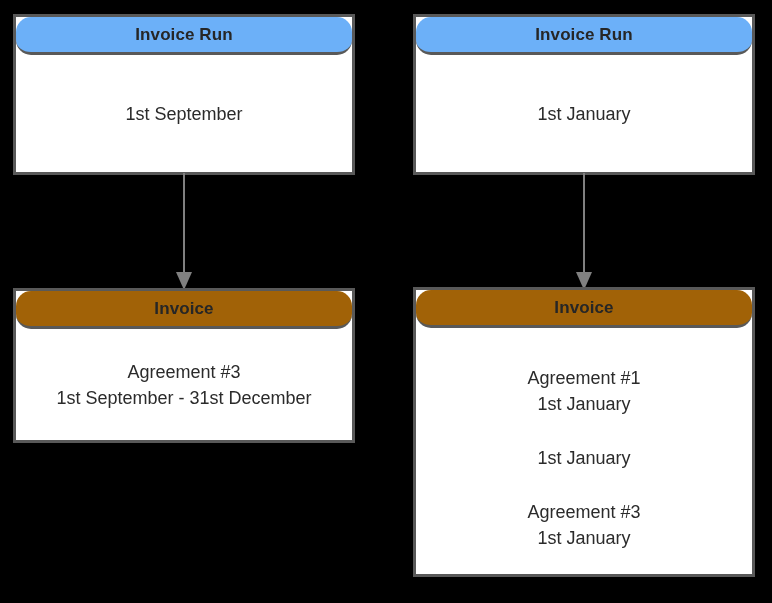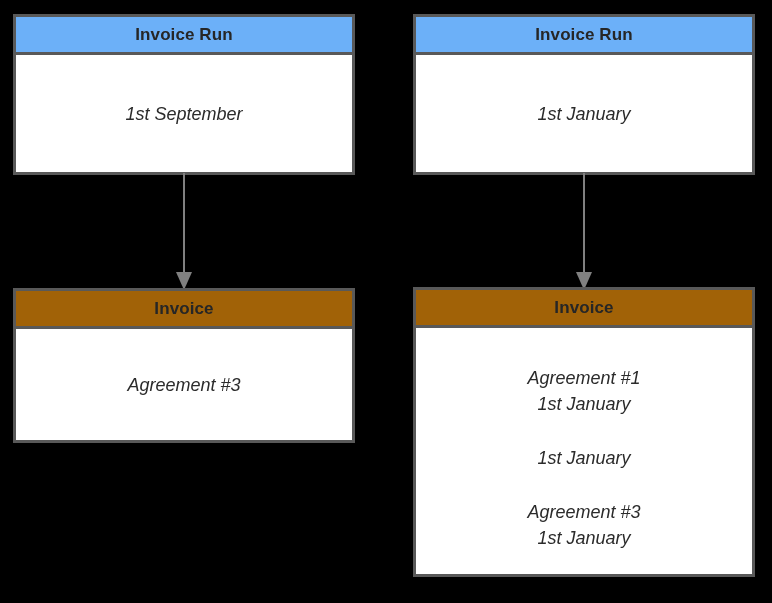--- a/index.html
+++ b/index.html
@@ -39,35 +39,35 @@
     height: 38px;
     flex: 0 0 38px;
     border-bottom: 3px solid #595959;
     display: flex;
     align-items: center;
     justify-content: center;
     font-size: 17px;
     font-weight: bold;
     color: #262626;
     letter-spacing: 0.1px;
+    border-radius: 15px;
   }
 
   .node-header.blue  { background: #6cb0f8; }
   .node-header.orange{ background: #a16207; }
 
   .node-body {
     flex: 1 1 auto;
     background: #ffffff;
     display: flex;
     flex-direction: column;
     align-items: center;
     justify-content: center;
     padding: 4px 6px;
     box-sizing: border-box;
-    font-style: italic;
   }
 
   .body-line {
     font-size: 18px;
     color: #2b2b2b;
     line-height: 26px;
     text-align: center;
     white-space: nowrap;
   }
 
@@ -110,20 +110,21 @@
   <svg class="connector" id="connector-left" viewBox="0 0 48 118">
     <line x1="24" y1="0" x2="24" y2="101" stroke="#808080" stroke-width="2"></line>
     <polygon points="24,117 16,99 32,99" fill="#808080"></polygon>
   </svg>
 
   <div class="node" id="node-invoice-left">
     <div class="node-header orange">Invoice</div>
     <div class="node-body">
       <div class="body-group">
         <div class="body-line">Agreement #3</div>
+        <div class="body-line">1st September - 31st December</div>
       </div>
     </div>
   </div>
 
   <div class="node" id="node-run-right">
     <div class="node-header blue">Invoice Run</div>
     <div class="node-body">
       <div class="body-group">
         <div class="body-line">1st January</div>
       </div>

